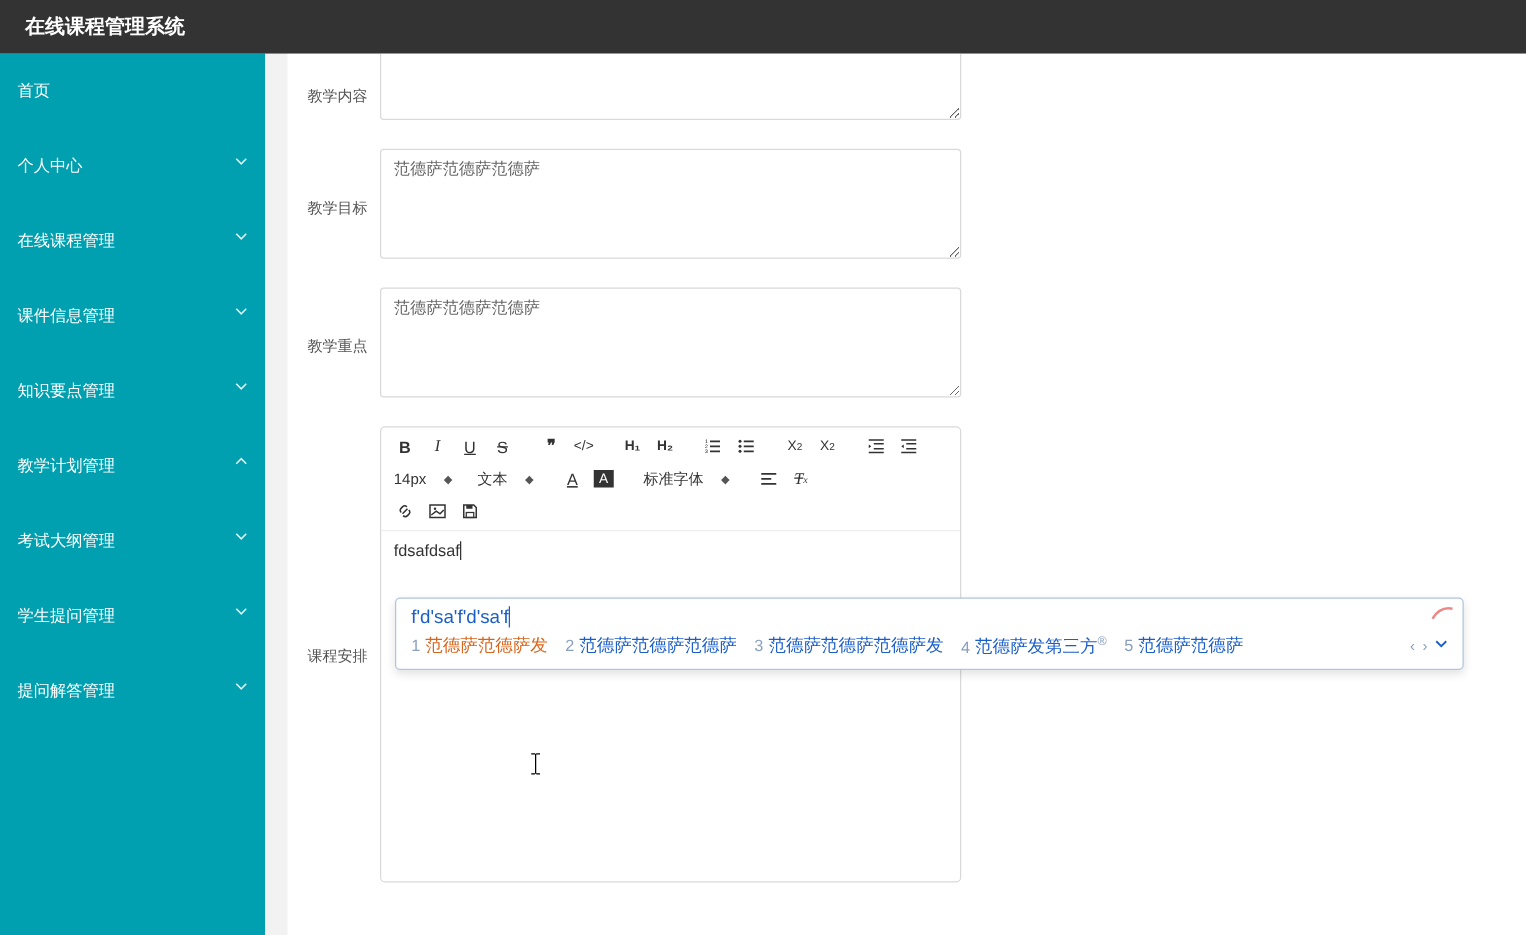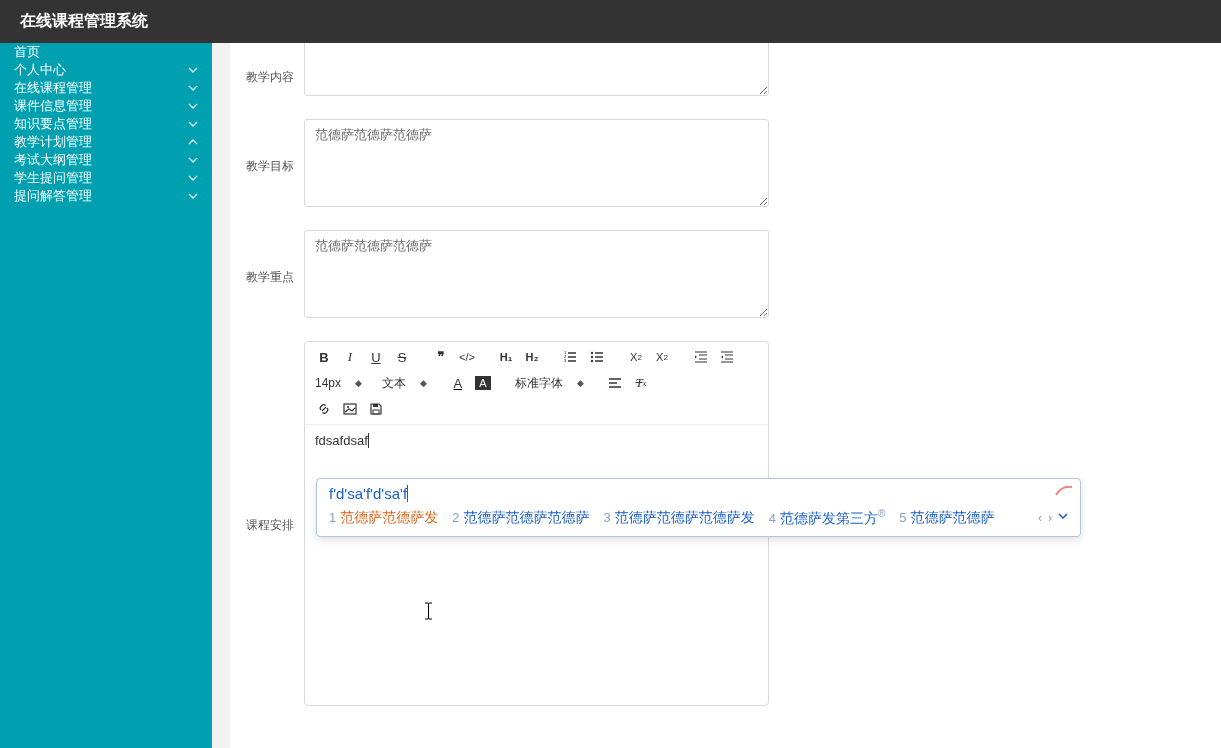--- a/index.html
+++ b/index.html
@@ -1,36 +1,36 @@
 <!DOCTYPE html>
 <html><head>
 <meta charset="utf-8">
 <style>
 * { margin: 0; padding: 0; box-sizing: border-box; }
 body { font-family: "Microsoft YaHei", Arial, sans-serif; font-size: 14px; color: #333; background: #fff; overflow: hidden; width: 1221px; height: 748px; }
 .header { background: #333; color: #fff; height: 43px; display: flex; align-items: center; padding-left: 20px; font-size: 16px; font-weight: bold; }
 .container { display: flex; height: calc(748px - 43px); }
 .sidebar { width: 212px; background: #00a0b0; color: #fff; flex-shrink: 0; overflow-y: auto; }
-.sidebar-item { padding: 0 14px; font-size: 13px; cursor: pointer; display: flex; justify-content: space-between; align-items: center; }
+.sidebar-item { padding: 21px 14px; font-size: 13px; cursor: pointer; display: flex; justify-content: space-between; align-items: flex-start; }
 .sidebar-subitem { padding: 12px 14px 12px 26px; font-size: 13px; cursor: pointer; }
 .chevron { color: #fff; opacity: 0.85; }
 .main { flex: 1; background: #f2f2f2; padding: 0; overflow: hidden; position: relative; }
 .content-panel { background: #fff; margin: 0 0 0 18px; height: 100%; padding: 0 16px; overflow: hidden; }
 .form-row { display: flex; align-items: center; margin-top: 10px; }
 .form-label { width: 58px; font-size: 12px; color: #555; padding-top: 4px; text-align: left; }
 .form-control { flex: 0 0 465px; }
 textarea.tx { width: 465px; border: 1px solid #d9d9d9; border-radius: 3px; padding: 6px 10px; font-size: 13px; color: #666; resize: both; font-family: inherit; }
 .editor { width: 465px; border: 1px solid #d9d9d9; border-radius: 4px; }
 .toolbar { padding: 6px 10px; border-bottom: 1px solid #eee; display: flex; flex-wrap: wrap; align-items: center; gap: 4px 8px; }
 .tb-btn { width: 18px; height: 18px; display: inline-flex; align-items: center; justify-content: center; cursor: pointer; color: #333; font-size: 13px; }
 .tb-sep { width: 1px; height: 16px; background: transparent; margin: 0 2px; }
 .tb-select { font-size: 12px; display: inline-flex; align-items: center; gap: 14px; cursor: pointer; color: #333; }
 .tb-caret { font-size: 9px; color: #555; }
 .editor-body { min-height: 280px; padding: 8px 10px; font-size: 13px; color: #333; position: relative; }
-.ime-popup { position: absolute; left: 316px; top: 478px; width: 765px; background: #fff; border: 1px solid #b0c5df; border-radius: 4px; box-shadow: 0 3px 8px rgba(0,0,0,0.12); z-index: 50; }
+.ime-popup { position: absolute; left: 316px; top: 478px; width: 855px; background: #fff; border: 1px solid #b0c5df; border-radius: 4px; box-shadow: 0 3px 8px rgba(0,0,0,0.12); z-index: 50; }
 .ime-input-row { padding: 6px 12px 2px; font-size: 15px; color: #1a5ec8; }
 .ime-cursor { border-right: 1px solid #1a5ec8; }
 .ime-cand-row { display: flex; align-items: center; padding: 4px 12px 8px; gap: 14px; font-size: 14px; }
 .ime-cand { color: #1a5ec8; white-space: nowrap; cursor: pointer; }
 .ime-cand.first { color: #d8651a; }
 .ime-idx { color: #8aa0c0; margin-right: 4px; font-size: 13px; }
 .ime-sup { color: #8aa0c0; font-size: 10px; vertical-align: super; }
 .ime-nav { margin-left: auto; display: flex; gap: 6px; color: #8aa0c0; }
 .ime-nav span { cursor: pointer; font-size: 12px; }
 .ime-logo { position: absolute; right: 6px; top: 4px; width: 20px; height: 14px; }

